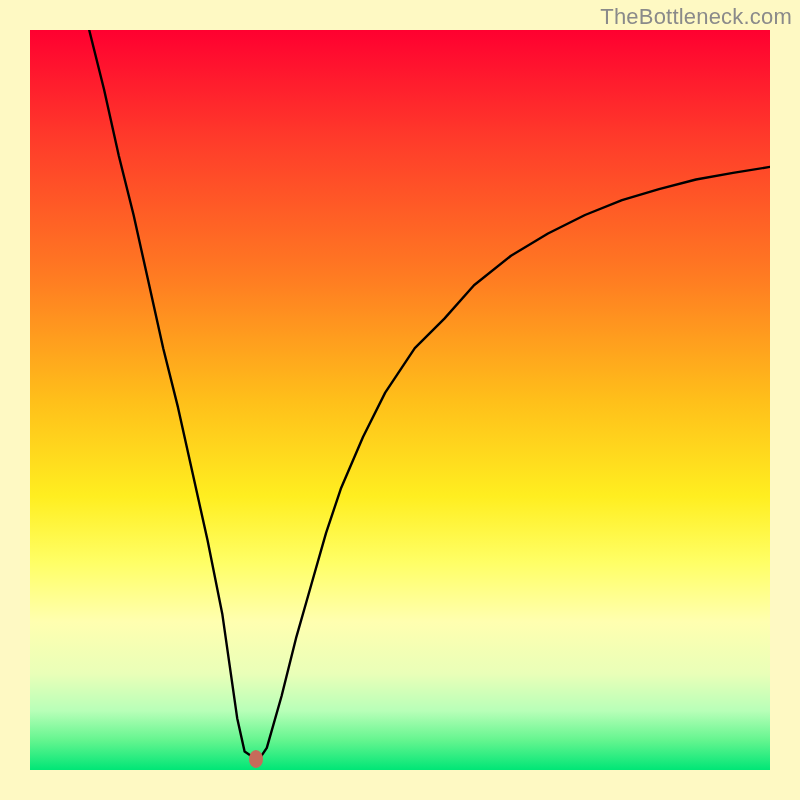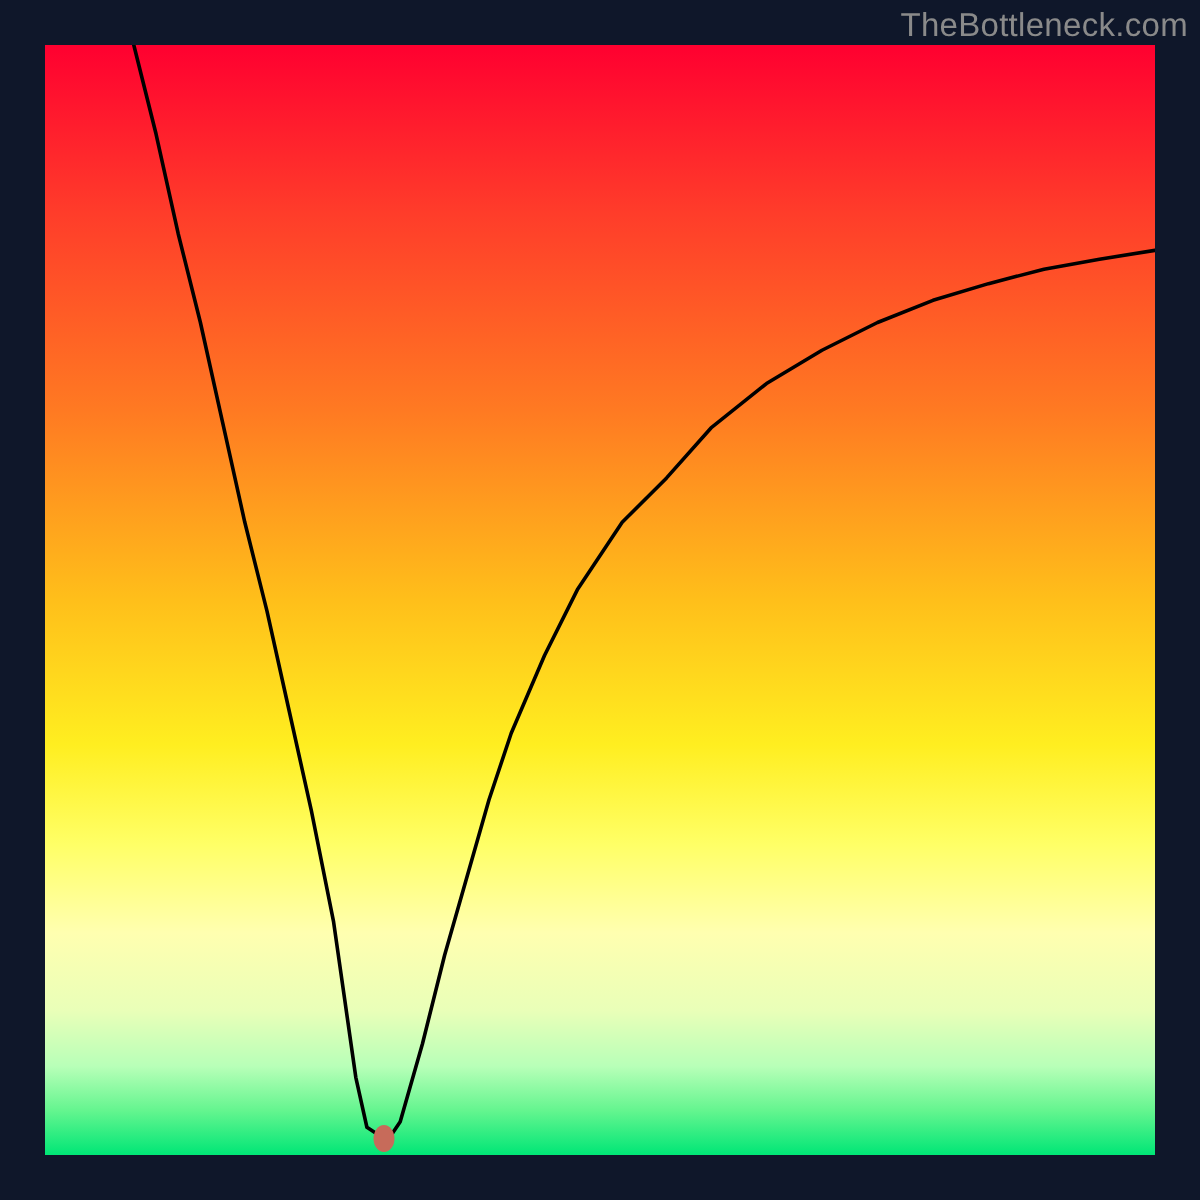--- a/index.html
+++ b/index.html
@@ -7,21 +7,21 @@
     padding: 0;
     width: 800px;
     height: 800px;
     overflow: hidden;
     font-family: Arial, Helvetica, sans-serif;
   }
   .frame {
     position: relative;
     width: 800px;
     height: 800px;
-    background: #0f172a;
+    background: #fef9c3;
   }
   .plot-area {
     position: absolute;
     left: 30px;
     top: 30px;
     width: 740px;
     height: 740px;
     background: linear-gradient(to bottom,
       #ff0030 0%,
       #ff3c2a 15%,

